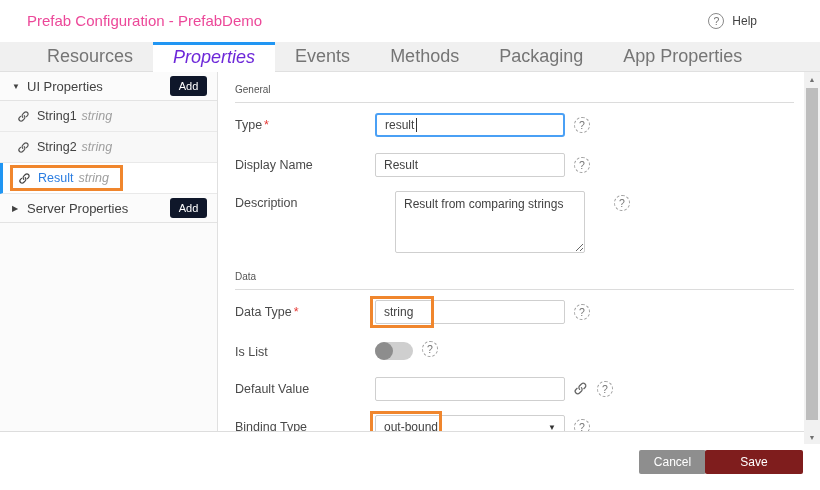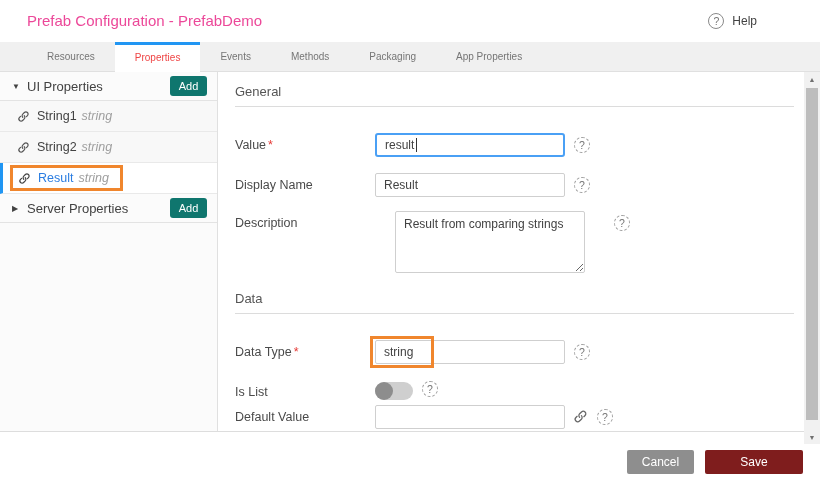--- a/index.html
+++ b/index.html
@@ -13,45 +13,45 @@
   .titlebar { position:absolute; top:0; left:0; right:0; height:42px; background:#fff; }
   .title { position:absolute; left:27px; top:12px; font-size:15px; color:#ec4899; }
   .help { position:absolute; right:63px; top:13px; display:flex; align-items:center; gap:8px;
           font-size:12px; color:#424242; cursor:pointer; }
   .circle-q { width:16px; height:16px; border:1px solid #8a8a8a; border-radius:50%;
               font-size:10.5px; color:#757575; display:flex; align-items:center; justify-content:center; }
 
   
   .tabbar { position:absolute; top:42px; left:0; right:0; height:30px; background:#f0f0f0;
             border-bottom:1px solid #e0e0e0; display:flex; padding-left:27px; }
-  .tab { padding:0 20px; font-size:10px; color:#757575; line-height:29px; cursor:pointer; white-space:nowrap; }
-  .tab.active { background:#fff; border-top:3px solid #2196f3; line-height:25px; color:#ef4444; margin-bottom:-1px; }
+  .tab { padding:0 20px; font-size:18px; color:#757575; line-height:29px; cursor:pointer; white-space:nowrap; }
+  .tab.active { background:#fff; border-top:3px solid #2196f3; line-height:25px; color:#6d28d9; margin-bottom:-1px;font-style:italic; }
 
   
   .sidebar { position:absolute; top:72px; left:0; width:218px; bottom:59px;
              background:#fbfbfb; border-right:1px solid #e0e0e0; }
   .group-header { height:29px; display:flex; align-items:center; padding-left:12px;
                   border-bottom:1px solid #e3e3e3; font-size:13px; color:#424242; cursor:pointer; }
   .tri { font-size:8px; color:#424242; width:15px; }
   .add-btn { margin-left:auto; margin-right:10px; width:37px; height:20px; border:none; border-radius:3px;
-             background:#0f766e; color:#fff; font-size:11px; cursor:pointer;
+             background:#0f172a; color:#fff; font-size:11px; cursor:pointer;
              display:flex; align-items:center; justify-content:center; font-family:inherit; }
   .item { height:31px; display:flex; align-items:center; padding-left:17px;
           border-bottom:1px solid #e9e9e9; background:#f8f8f8; font-size:12.5px; color:#424242; cursor:pointer; }
   .item .type { font-style:italic; color:#9e9e9e; margin-left:5px; }
   .item.selected { background:#fff; border-left:3px solid #2196f3; padding-left:7px; }
   .hl-inline { display:inline-flex; align-items:center; border:3px solid #f0862d; padding:3px 11px 3px 5px; }
   .item.selected .nm { color:#2b7de1; }
   .link-ic { display:inline-flex; margin-right:7px; }
 
   
   .form { position:absolute; top:72px; left:219px; right:16px; bottom:59px;
           background:#fff; padding:8px 10px 0 16px; overflow:hidden; }
-  .section-title { font-size:13px; color:#555; padding:4px 0 7px; border-bottom:1px solid #dcdcdc;
-                   margin-bottom:26px; }
+  .section-title { font-size:10px; color:#555; padding:4px 0 7px; border-bottom:1px solid #dcdcdc;
+                   margin-bottom:10px; }
   .frow { display:flex; align-items:flex-start; margin-bottom:16px; }
   .flabel { width:140px; font-size:12.5px; color:#4a4a4a; padding-top:5px; }
   .req { color:#e53935; margin-left:2px; }
   .ctl-wrap { position:relative; display:inline-block; }
   .tinput { width:190px; height:24px; border:1px solid #cfcfcf; border-radius:2px;
             font-size:12px; color:#424242; padding:0 8px; font-family:inherit; outline:none; }
   .tinput.focused { border:2px solid #4aa0f5; border-radius:3px; }
   .caret-bar { position:absolute; left:41px; top:5px; width:1px; height:14px; background:#333; }
   textarea.tinput { height:62px; padding:4px 8px; resize:both; line-height:1.35; }
   .help-ic { width:16px; height:16px; border:1px dashed #9e9e9e; border-radius:50%;
@@ -74,21 +74,21 @@
   .sb-arrow { height:14px; display:flex; align-items:center; justify-content:center;
               font-size:7px; color:#707070; cursor:pointer; }
   .sb-thumb { position:absolute; top:16px; left:2px; width:12px; height:332px; background:#bdbdbd; cursor:pointer; }
   .sb-down { position:absolute; bottom:0; left:0; right:0; }
 
   
   .footer { position:absolute; bottom:0; left:0; right:0; height:59px; background:#fff;
             border-top:1px solid #ddd; }
   .btn { position:absolute; top:18px; height:24px; border:none; border-radius:2px; color:#fff;
          font-size:12px; font-family:inherit; cursor:pointer; }
-  .btn-cancel { right:126px; width:67px; background:#8e8e8e; }
+  .btn-cancel { right:114px; width:67px; background:#8e8e8e; }
   .btn-save  { right:17px;  width:98px; background:#7f1d1d; }
 </style>
 </head>
 <body>
 
 <div class="titlebar">
   <div class="title">Prefab Configuration - PrefabDemo</div>
   <div class="help">
     <span class="circle-q">?</span>
     <span>Help</span>
@@ -150,21 +150,21 @@
     <button class="add-btn">Add</button>
   </div>
 </div>
 
 <div class="form">
 
   <div class="section-title">General</div>
 
   <div class="frow">
     <div class="flabel">
-      <span>Value</span><span class="req">*</span>
+      <span>Type</span><span class="req">*</span>
     </div>
     <span class="ctl-wrap">
       <input class="tinput focused" value="result" style="">
       <span class="caret-bar"></span>
     </span>
     <span class="help-ic">?</span>
   </div>
 
   <div class="frow row-tight">
     <div class="flabel">Display Name</div>
@@ -188,21 +188,21 @@
     <div class="flabel">
       <span>Data Type</span><span class="req">*</span>
     </div>
     <span class="ctl-wrap">
       <input class="tinput" value="string" style="">
       <span class="orange-box ob-datatype"></span>
     </span>
     <span class="help-ic">?</span>
   </div>
 
-  <div class="frow" style="margin-bottom:5px;">
+  <div class="frow" style="margin-bottom:17px;">
     <div class="flabel">Is List</div>
     <div class="toggle">
       <div class="knob"></div>
     </div>
     <span class="help-ic" style="margin-top:1px;">?</span>
   </div>
 
   <div class="frow row-tight">
     <div class="flabel">Default Value</div>
     <span class="ctl-wrap">

